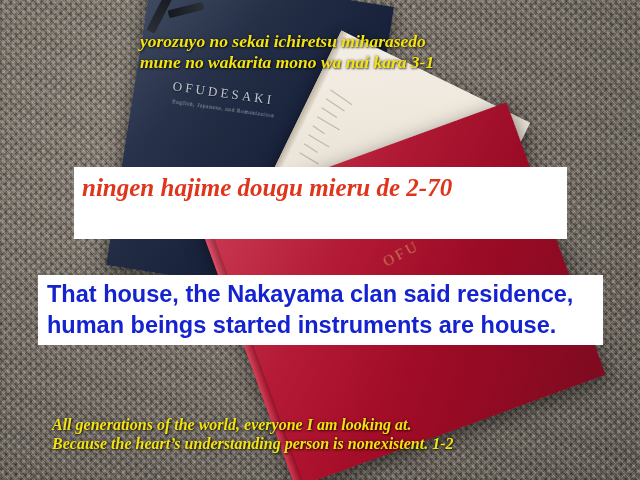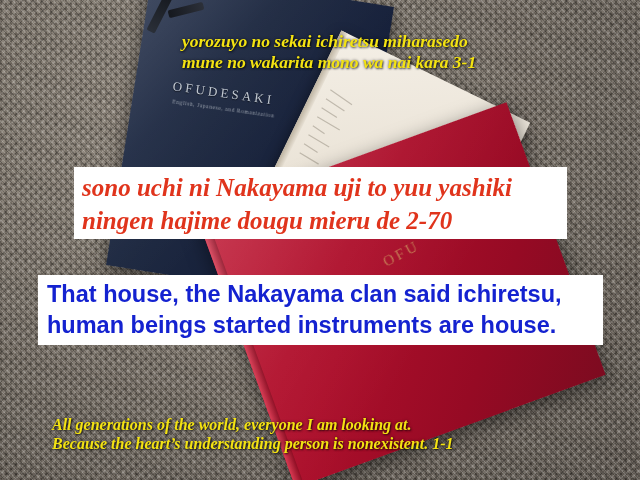--- a/index.html
+++ b/index.html
@@ -191,21 +191,20 @@
     font-style: italic;
     font-family: "Liberation Serif", serif;
     line-height: 1.18;
     text-shadow: 0 0 3px rgba(0,0,0,0.55), 1px 1px 2px rgba(0,0,0,0.6);
     white-space: nowrap;
   }
   .cap-top {
     left: 140px;
     top: 31px;
     font-size: 17.5px;
-    margin-left: 42px;
   }
   .cap-bottom {
     left: 52px;
     top: 416px;
     font-size: 16px;
   }
   .cap-line { display: block; }
 
   .box {
     position: absolute;
@@ -276,27 +275,26 @@
       <div class="gold">OFU</div>
     </div>
   </div>
 
   <div class="cap-top">
     <span class="cap-line">yorozuyo no sekai ichiretsu miharasedo</span>
     <span class="cap-line">mune no wakarita mono wa nai kara  3-1</span>
   </div>
 
   <div class="box box-red">
-    <span class="line">sono uchi ni Nakayama uji to yuu yashiki</span>
     <span class="line">ningen hajime dougu mieru de  2-70</span>
   </div>
 
   <div class="box box-blue">
-    <span class="line">That house, the Nakayama clan said ichiretsu,</span>
+    <span class="line">That house, the Nakayama clan said residence,</span>
     <span class="line">human beings started instruments are house.</span>
   </div>
 
   <div class="cap-bottom">
     <span class="cap-line">All generations of the world, everyone I am looking at.</span>
-    <span class="cap-line">Because the heart’s understanding person is nonexistent. 1-1</span>
+    <span class="cap-line">Because the heart’s understanding person is nonexistent. 1-2</span>
   </div>
 
 </div>
 
 </body></html>

